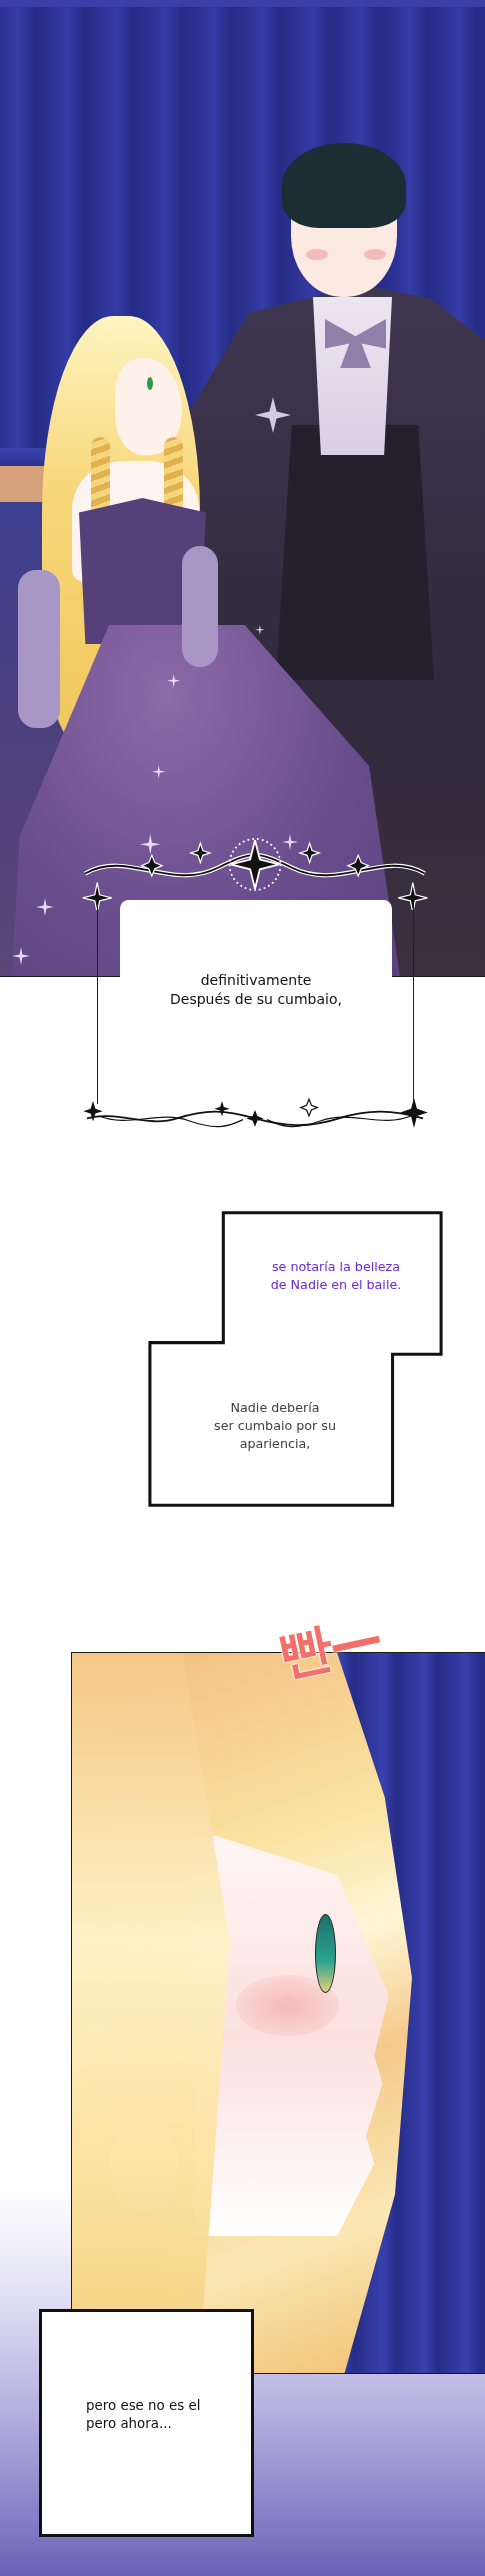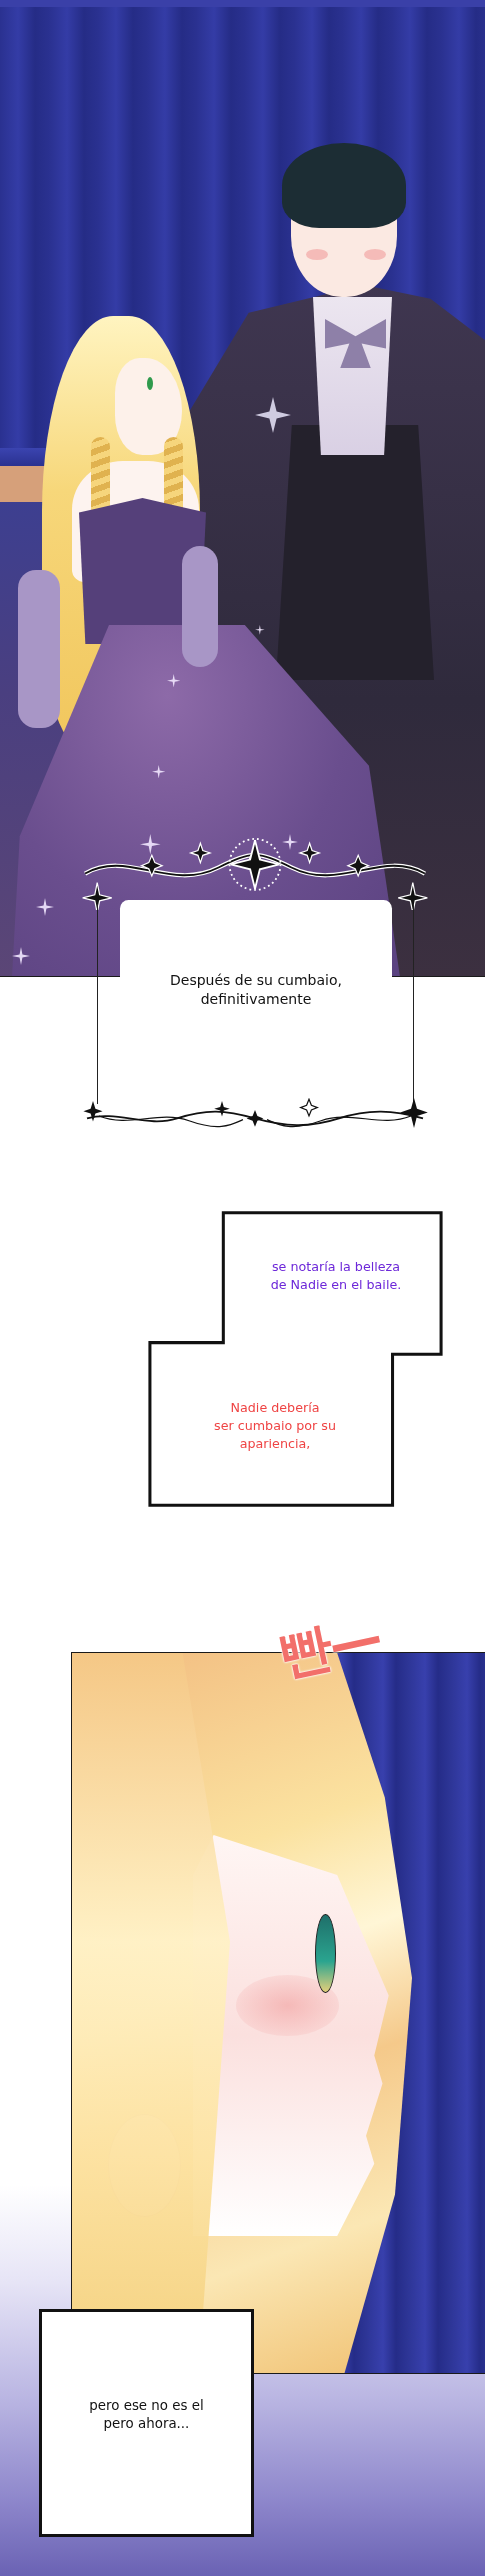--- a/index.html
+++ b/index.html
@@ -67,21 +67,21 @@
   .bottom-flourish { position: absolute; left: 0; top: 267px; width: 352px; height: 36px; }
   .ornate-text { position: absolute; left: 41px; top: 140px; width: 272px; text-align: center;
                  font-family: "DejaVu Sans", sans-serif; font-size: 14px; line-height: 19px; color: #111; }
 
   
   .stepbox { position: absolute; left: 148px; top: 1211px; width: 295px; height: 296px; }
   .stepbox svg { position: absolute; left: 0; top: 0; }
   .step-text-1 { position: absolute; left: 91px; top: 47px; width: 194px; text-align: center;
                  font-family: "DejaVu Sans", sans-serif; font-size: 12.7px; line-height: 18px; color: #6d28d9; }
   .step-text-2 { position: absolute; left: 24px; top: 188px; width: 206px; text-align: center;
-                 font-family: "DejaVu Sans", sans-serif; font-size: 12.7px; line-height: 18px; color: #ef4444; }
+                 font-family: "DejaVu Sans", sans-serif; font-size: 12.7px; line-height: 18px; color: #404040; }
 
   
   .panel3 { position: absolute; left: 71px; top: 1652px; width: 414px; height: 722px; overflow: hidden;
             border-top: 1.2px solid #1a1a1a; border-left: 1.2px solid #1a1a1a; border-bottom: 1.2px solid #1a1a1a;
             background: repeating-linear-gradient(90deg, #2d3596 0px, #3840ad 17px, #252c88 30px, #2d3596 42px); }
   .p3-hair-back { position: absolute; left: 0; top: 0; width: 340px; height: 722px;
                   background: linear-gradient(160deg, #f2bc80 0%, #fbe2a0 30%, #fff6d6 45%, #f5c98a 60%, #fbe7b4 80%, #f0c070 100%);
                   clip-path: polygon(0 0, 78% 0, 92% 20%, 100% 45%, 95% 75%, 80% 100%, 0 100%); }
   .p3-face { position: absolute; left: 121px; top: 182px; width: 206px; height: 401px;
              background: linear-gradient(180deg,#fff6f4 0%, #fbe0de 50%, #fff 100%);
@@ -99,22 +99,22 @@
          font-size: 53px; font-weight: bold; color: #f26f6a; transform: rotate(-12deg);
          text-shadow: 0 0 2.4px #fff, 0 0 2.4px #fff, 0 0 1.2px #fff; letter-spacing: -2.4px; }
 
   
   .bottom-gradient { position: absolute; left: 0; top: 2185px; width: 485px; height: 391px;
                      background: linear-gradient(180deg, #ffffff 0%, #e6e4f6 25%, #b9b5e2 55%, #8f88cc 80%, #6a62b4 100%); }
 
   
   .final-box { position: absolute; left: 39px; top: 2309px; width: 215px; height: 228px; background: #fff;
                border: 3px solid #111; }
-  .final-text { position: absolute; left: 0; top: 85px; width: 209px; text-align: center;
-                font-family: "DejaVu Sans", sans-serif; font-size: 13.4px; line-height: 18px; color: #111; }
+  .final-text { position: absolute; left: 0; top: 85px; width: 209px; text-align: left;
+                font-family: "DejaVu Sans", sans-serif; font-size: 13.4px; line-height: 18px; color: #111; padding-left: 44px; }
 </style>
 </head>
 <body>
 
 <div class="panel1">
   <div class="curtain"></div>
   <div class="curtain-top"></div>
   <div class="ledge"></div>
   <div class="floor"></div>
   <div class="lower-bg"></div>
@@ -163,22 +163,22 @@
     <polygon points="460,40 465,52 477,57 465,62 460,74 455,62 443,57 455,52" fill="#111" stroke="#fff" stroke-width="2"></polygon>
     <polygon points="30,85 34,105 54,110 34,115 30,135 26,115 6,110 26,105" fill="#111" stroke="#fff" stroke-width="2"></polygon>
     <polygon points="550,85 554,105 574,110 554,115 550,135 546,115 526,110 546,105" fill="#111" stroke="#fff" stroke-width="2"></polygon>
     <polygon points="200,20 204,32 216,36 204,40 200,52 196,40 184,36 196,32" fill="#111" stroke="#fff" stroke-width="2"></polygon>
     <polygon points="380,20 384,32 396,36 384,40 380,52 376,40 364,36 376,32" fill="#111" stroke="#fff" stroke-width="2"></polygon>
   </svg>
   <div class="ornate-box"></div>
   <div class="frame-line left"></div>
   <div class="frame-line right"></div>
   <div class="ornate-text">
+    <div>definitivamente</div>
     <div>Después de su cumbaio,</div>
-    <div>definitivamente</div>
   </div>
   <svg class="bottom-flourish" width="352" height="36" viewBox="0 0 580 60">
     <path d="M10 34 C 60 20, 110 50, 160 34 S 240 20, 290 34 S 380 50, 430 34 S 520 20, 570 34" stroke="#111" stroke-width="3" fill="none"></path>
     <path d="M30 30 C 80 50, 130 20, 180 38 S 250 45, 270 36" stroke="#111" stroke-width="2" fill="none"></path>
     <path d="M550 30 C 500 50, 450 20, 400 38 S 330 45, 310 36" stroke="#111" stroke-width="2" fill="none"></path>
     <polygon points="290,20 294,30 304,34 294,38 290,48 286,38 276,34 286,30" fill="#111"></polygon>
     <polygon points="20,5 24,18 36,22 24,26 20,39 16,26 4,22 16,18" fill="#111"></polygon>
     <polygon points="555,0 560,18 578,24 560,30 555,50 550,30 532,24 550,18" fill="#111"></polygon>
     <polygon points="235,5 238,15 248,18 238,21 235,31 232,21 222,18 232,15" fill="#111"></polygon>
     <polygon points="380,2 384,12 394,16 384,20 380,30 376,20 366,16 376,12" fill="none" stroke="#111" stroke-width="2"></polygon>

